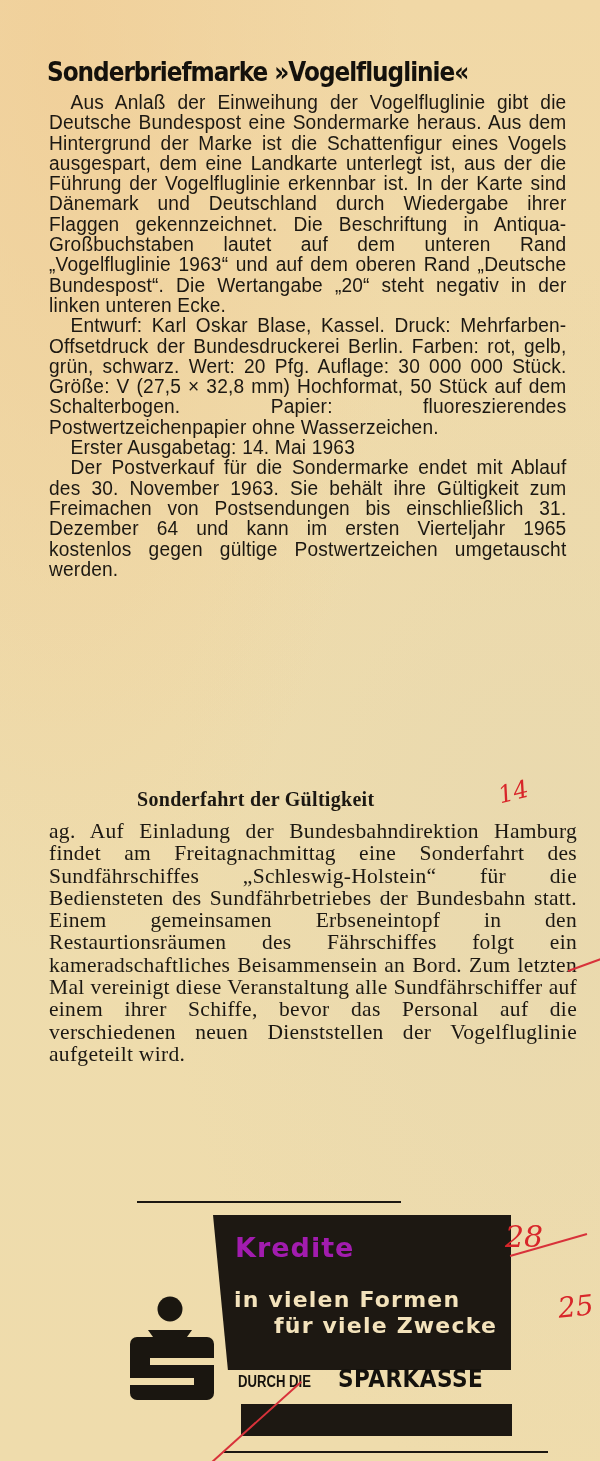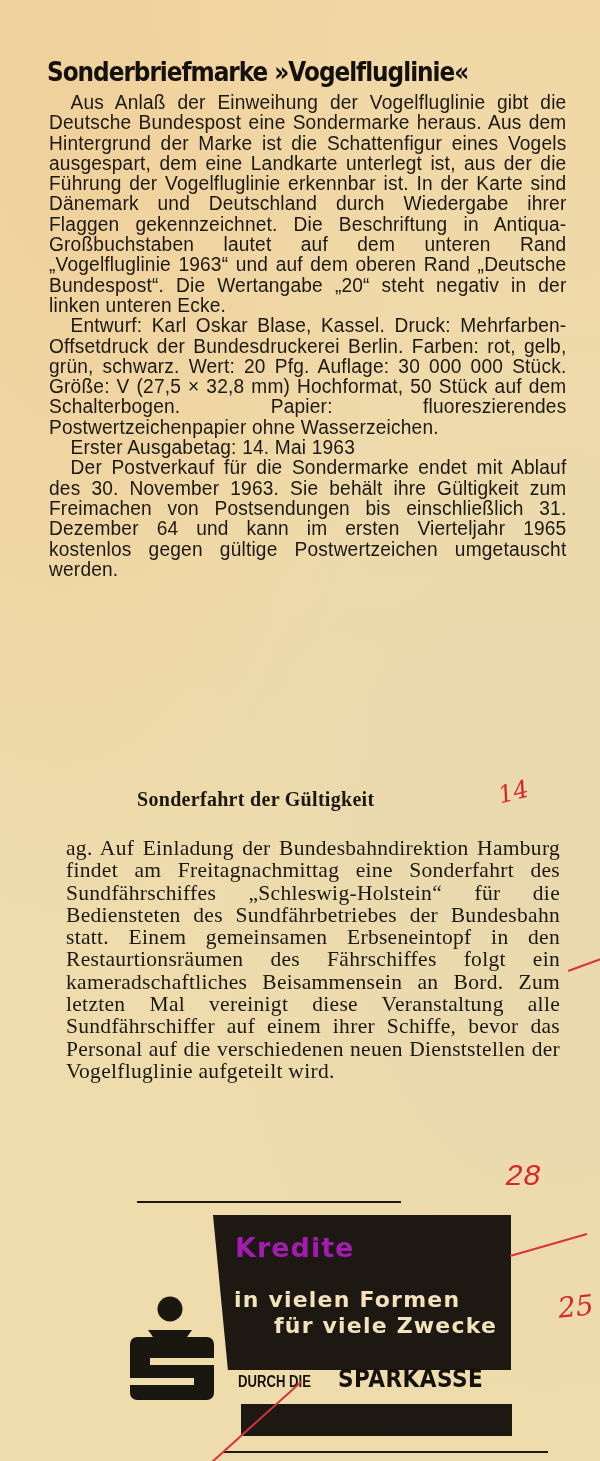--- a/index.html
+++ b/index.html
@@ -30,21 +30,21 @@
     .h2 {
       position: absolute; left: 137px; top: 788px;
       font-family: "Liberation Serif", serif; font-weight: bold; font-size: 20px;
       letter-spacing: 0.3px; white-space: nowrap;
     }
     .body2 {
       top: 820px;
       font-family: "Liberation Serif", serif; font-size: 21.5px;
       line-height: 22.3px; text-align: justify; letter-spacing: 0.3px;
     }
-    .body2 p { margin: 17px; }
+    .body2 p { margin: 0; }
     .rule { position: absolute; height: 2px; background: #1c1812; }
     .ad-box {
       position: absolute; left: 213px; top: 1215px; width: 298px; height: 155px;
       background: #1d1812;
       clip-path: polygon(0 0, 100% 0, 100% 100%, 5% 100%);
     }
     .ad-title {
       position: absolute; left: 235px; top: 1232px;
       font-family: "DejaVu Sans", sans-serif; font-weight: bold; font-size: 27px;
       color: #a21caf; letter-spacing: 1px;
@@ -108,17 +108,17 @@
     <path d="M18 34 L62 34 L57 41 L23 41 Z" fill="#1a1610"></path>
     <rect x="0" y="41" width="84" height="63" rx="7" fill="#1a1610"></rect>
     <rect x="20" y="62" width="64" height="7" fill="#efdcab"></rect>
     <rect x="0" y="82" width="64" height="7" fill="#efdcab"></rect>
   </svg>
 </div>
 
 <div class="rule" style="left:224px; top:1451px; width:324px;"></div>
 
 <div class="note" style="left:498px; top:778px; font-size:24px; transform:rotate(-14deg);">14</div>
-<div class="note" style="left:505px; top:1160px; font-size:30px;font-family:Liberation Mono, monospace;">28</div>
+<div class="note" style="left:505px; top:1219px; font-size:30px;">28</div>
 <div class="note" style="left:558px; top:1290px; font-size:28px; transform:rotate(-6deg);">25</div>
 <div class="redline" style="left:568px; top:970px; width:36px; transform:rotate(-20deg);"></div>
 <div class="redline" style="left:510px; top:1255px; width:80px; transform:rotate(-16deg);"></div>
 <div class="redline" style="left:212px; top:1461px; width:120px; transform:rotate(-42deg);"></div>
 
 </body></html>

